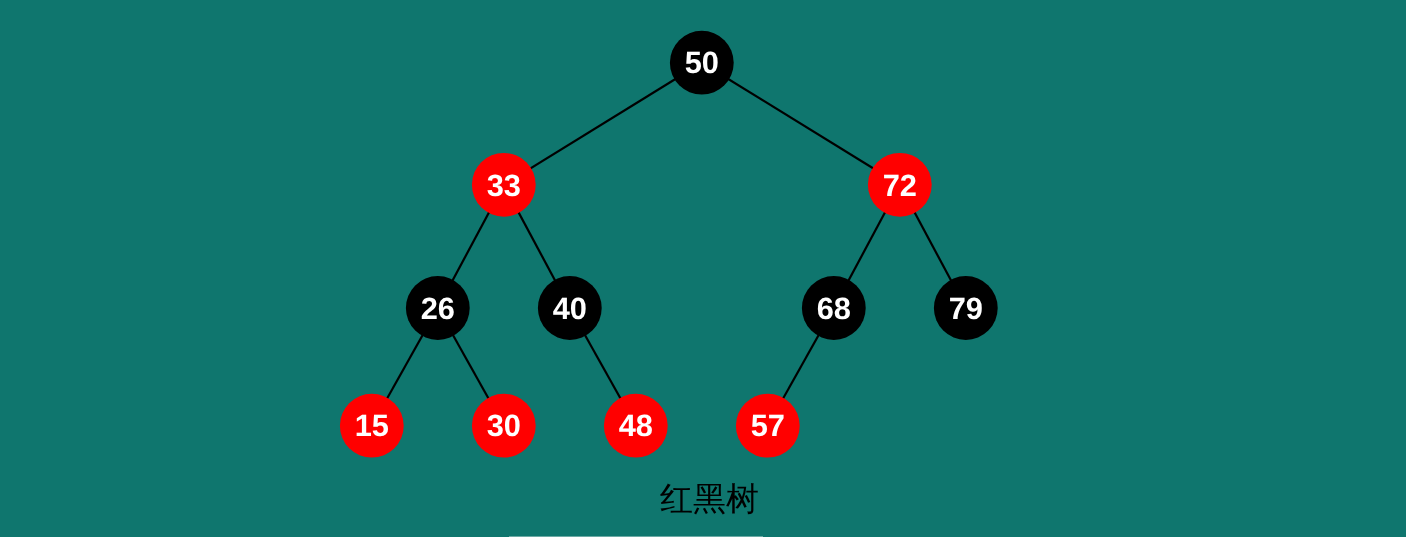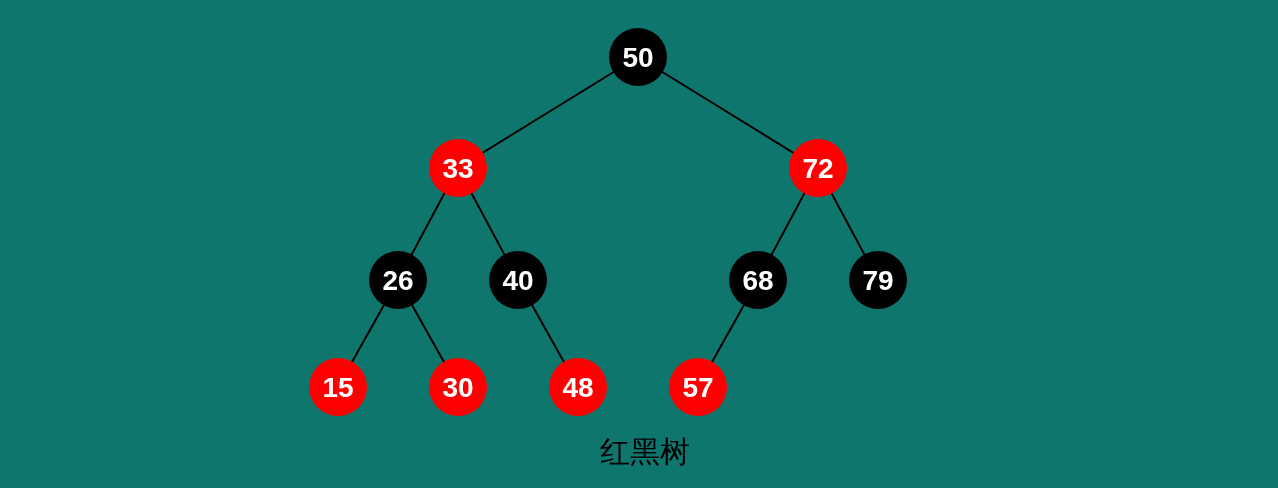--- a/index.html
+++ b/index.html
@@ -28,21 +28,21 @@
   }
   .caption {
     position: absolute;
     left: 645px;
     top: 437px;
     transform: translateX(-50%);
     font-size: 30px;
     line-height: 35px;
     color: #000000;
     white-space: nowrap;
-    font-family: Liberation Mono, monospace;
+    font-family: Liberation Sans, sans-serif;
   }
 </style>
 </head>
 <body>
 
 <div class="canvas">
   <svg class="tree" width="1278" height="488" viewBox="0 0 1278 488">
     <g id="edges-layer">
         <line x1="638" y1="57" x2="458" y2="168" stroke="#000000" stroke-width="2"></line>
         <line x1="638" y1="57" x2="818" y2="168" stroke="#000000" stroke-width="2"></line>

